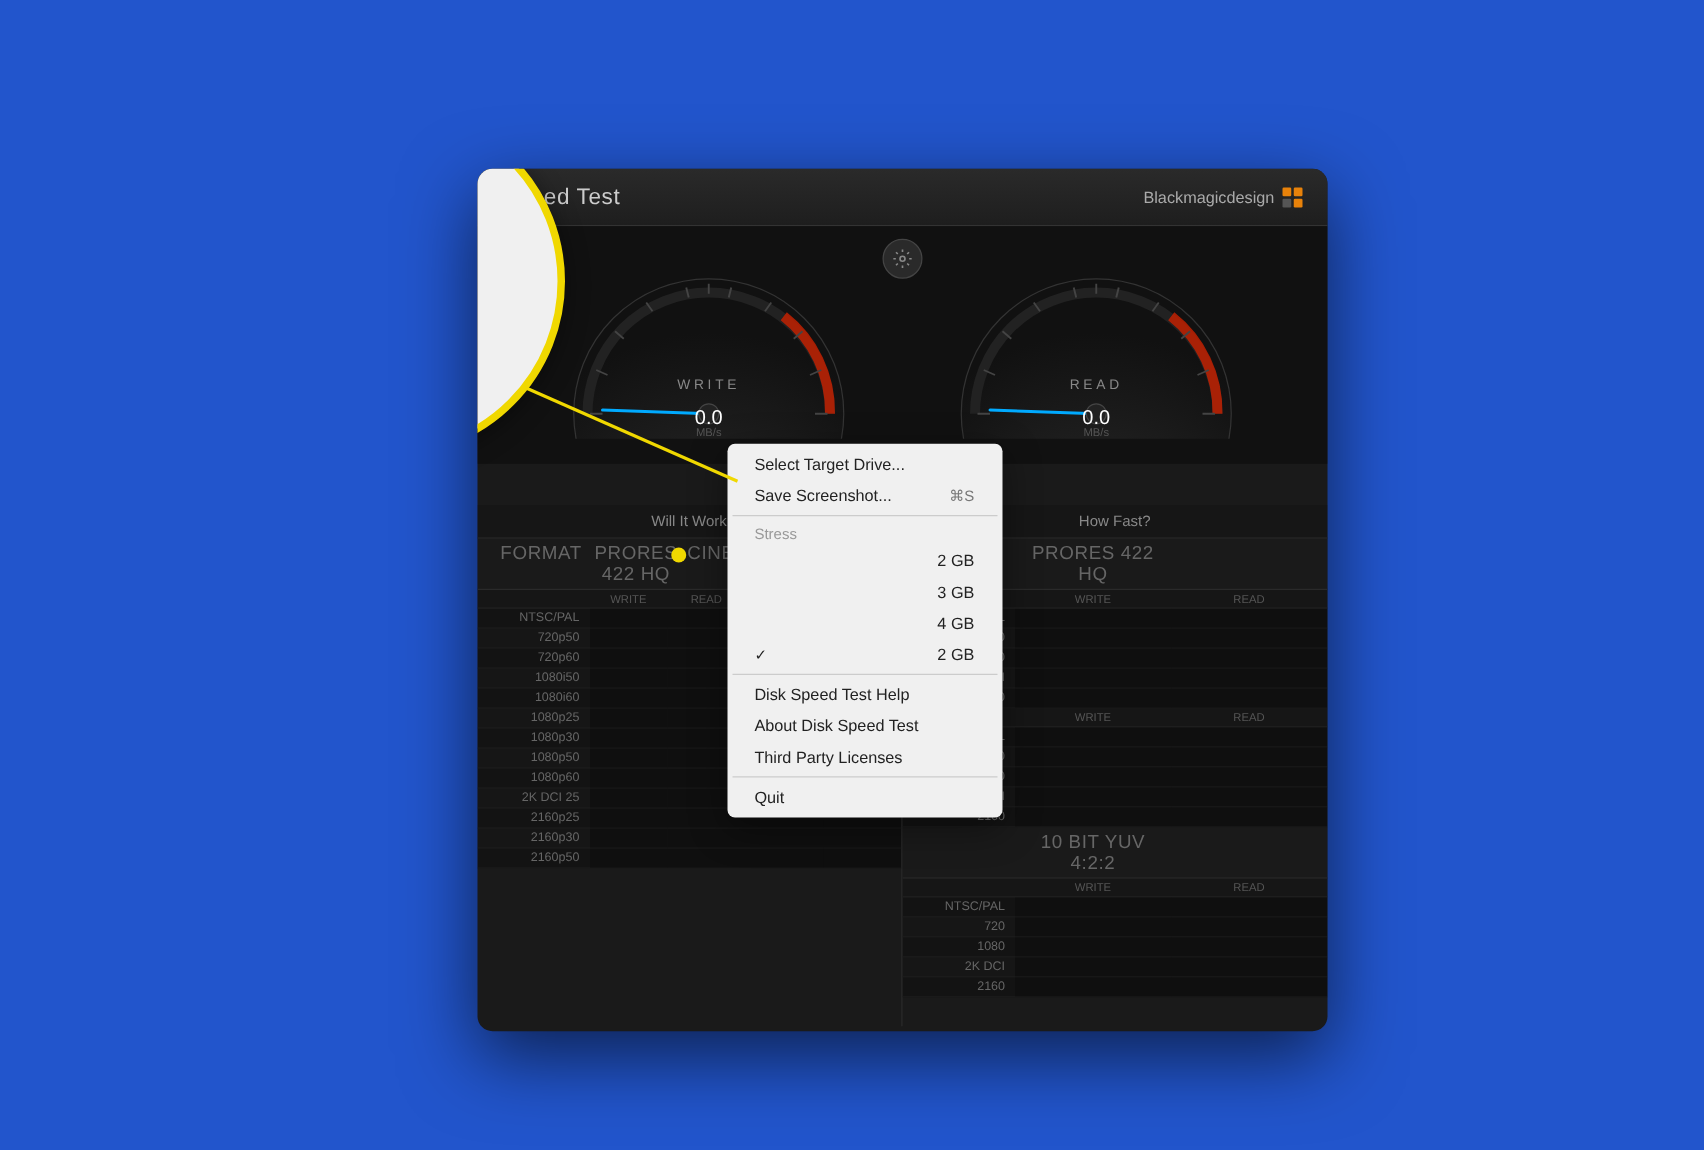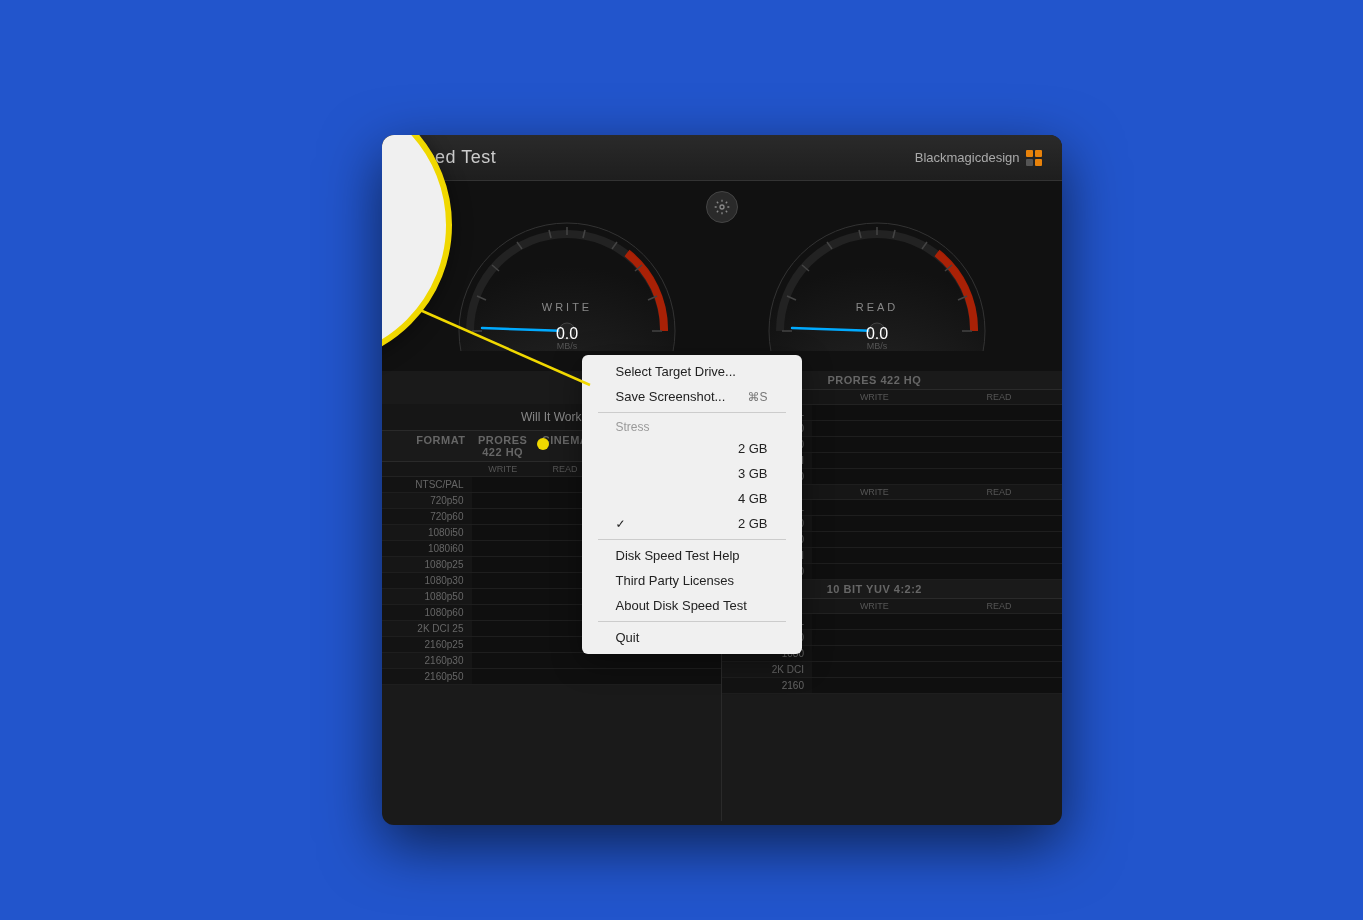--- a/index.html
+++ b/index.html
@@ -137,26 +137,25 @@
       border-bottom: 1px solid #2a2a2a;
     }
     .left-table-header {
       grid-template-columns: 90px 1fr 1fr 1fr 1fr;
     }
     .right-table-header {
       grid-template-columns: 90px 1fr 1fr;
     }
     .th {
       color: #666;
-      font-size: 11px;
+      font-size: 15px;
       text-transform: uppercase;
       padding: 3px 4px;
       text-align: center;
       letter-spacing: 0.5px;
-      font-weight: bold;
     }
     .th-format { text-align: right; padding-right: 6px; }
 
     .sub-header {
       display: grid;
       background: #161616;
       border-bottom: 1px solid #222;
     }
     .left-sub { grid-template-columns: 90px 1fr 1fr 1fr 1fr; }
     .right-sub { grid-template-columns: 90px 1fr 1fr; }
@@ -184,21 +183,21 @@
     }
     .td-format { text-align: right; color: #666; padding-right: 8px; font-size: 10px; }
     .td-cell-dark { background: #0f0f0f; }
 
     
     .context-menu {
       position: absolute;
       background: #f0f0f0;
       border-radius: 6px;
       box-shadow: 0 8px 30px rgba(0,0,0,0.4);
-      padding: 4px 16px;
+      padding: 4px 4px;
       min-width: 220px;
       z-index: 100;
       top: 220px;
       left: 200px;
     }
     .menu-item {
       padding: 5px 18px;
       font-size: 13px;
       color: #222;
       cursor: pointer;
@@ -479,20 +478,21 @@
             <div class="td td-format">2160p50</div>
             <div class="td td-cell-dark"></div>
             <div class="td td-cell-dark"></div>
             <div class="td td-cell-dark"></div>
             <div class="td td-cell-dark"></div>
           </div>
       </div>
     </div>
 
     <div class="section-right">
+      <div class="section-title">How Fast?</div>
 
       <div class="table-header right-table-header">
         <div class="th th-format"></div>
         <div class="th">ProRes 422 HQ</div>
         <div class="th"></div>
       </div>
       <div class="sub-header right-sub">
         <div class="sub-th"></div>
         <div class="sub-th">WRITE</div>
         <div class="sub-th">READ</div>
@@ -622,24 +622,24 @@
     </div>
     <div class="menu-item">
       <span class="menu-check">✓</span>
       <span>2 GB</span>
     </div>
     <div class="menu-separator"></div>
     <div class="menu-item">
       <span>Disk Speed Test Help</span>
     </div>
     <div class="menu-item">
+      <span>About Disk Speed Test</span>
+    </div>
+    <div class="menu-item">
       <span>Third Party Licenses</span>
-    </div>
-    <div class="menu-item">
-      <span>About Disk Speed Test</span>
     </div>
     <div class="menu-separator"></div>
     <div class="menu-item">
       <span>Quit</span>
     </div>
   </div>
 
   <div class="connector-dot"></div>
 
   <div class="magnify-circle">

